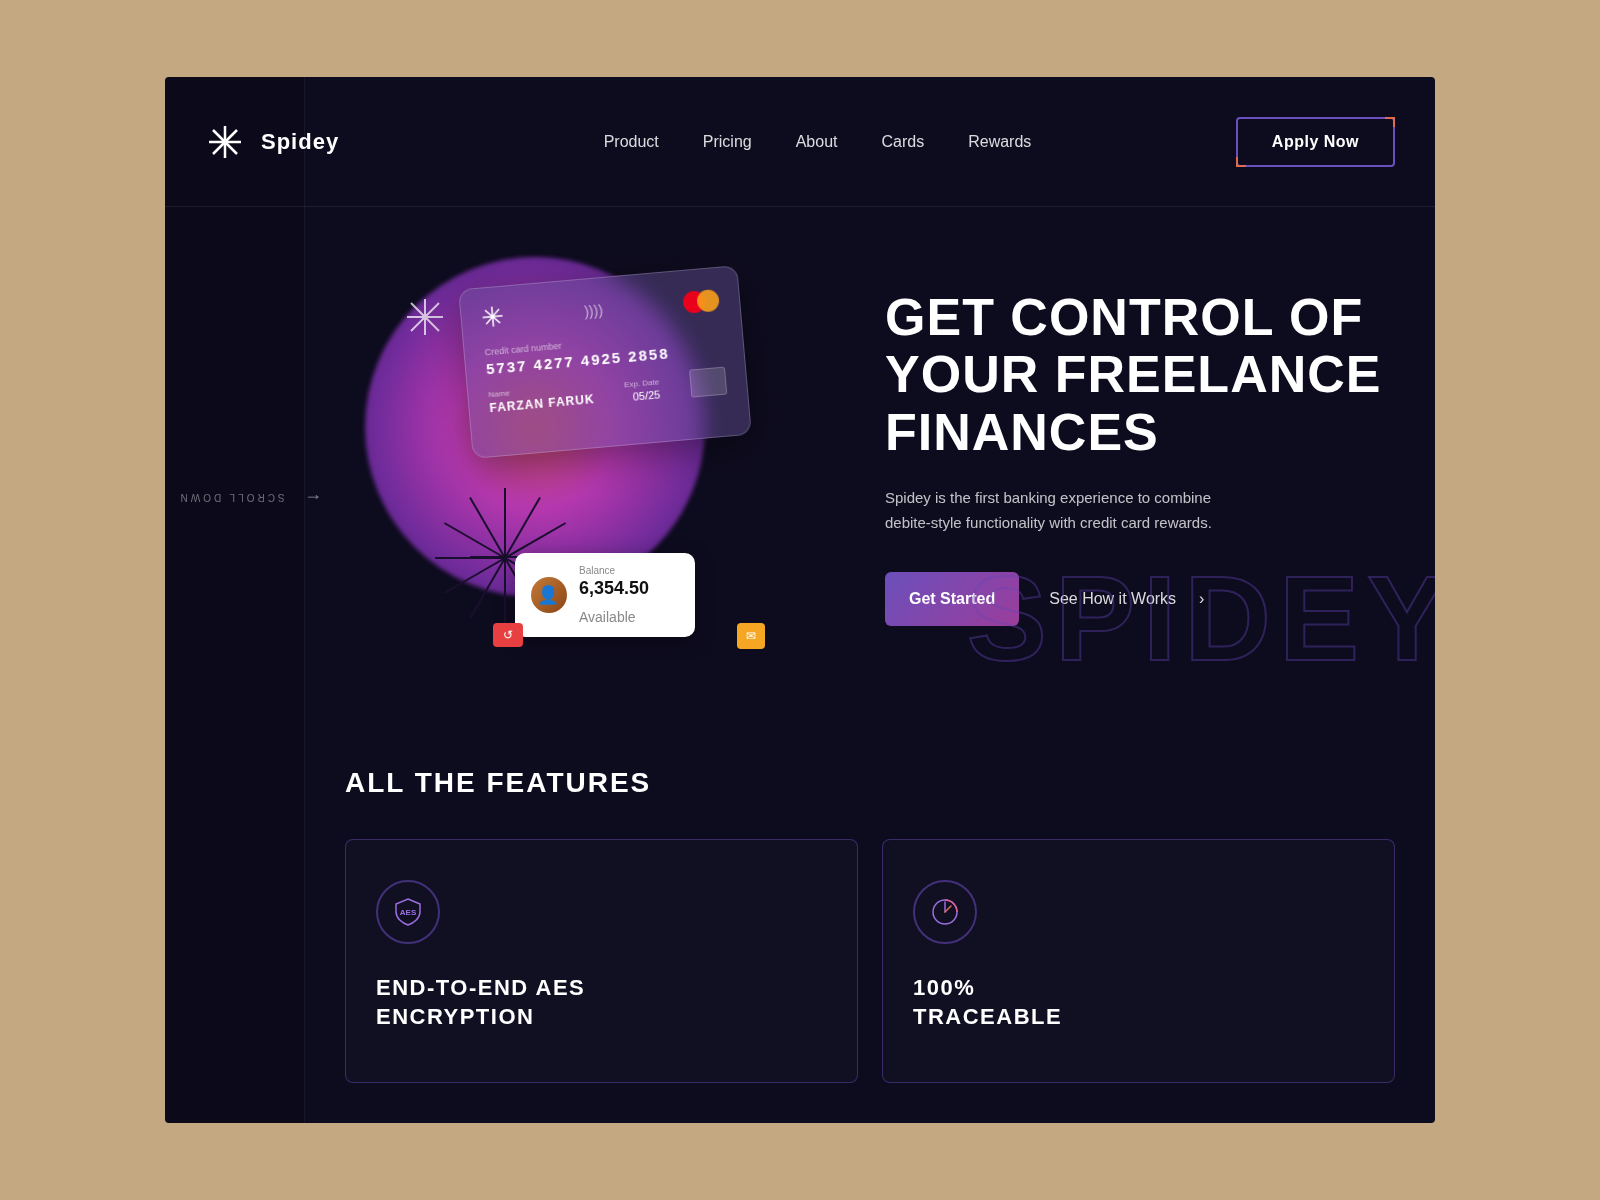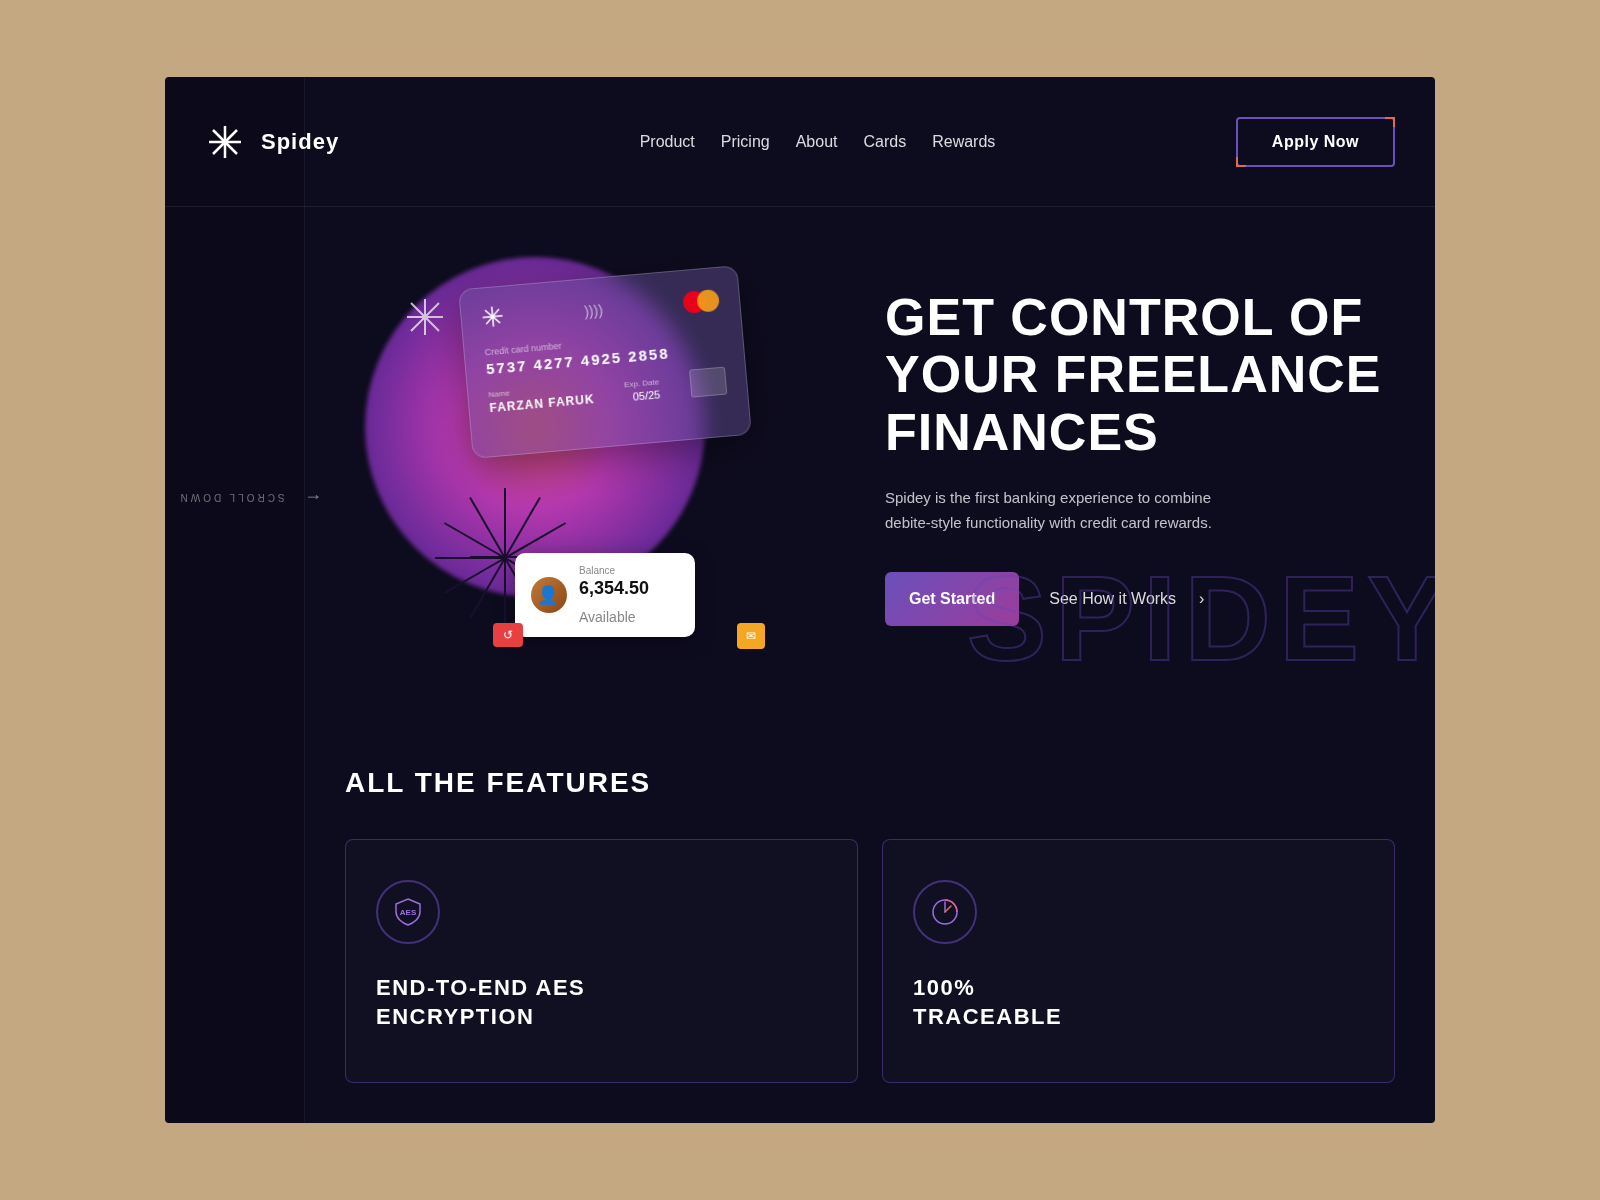--- a/index.html
+++ b/index.html
@@ -38,21 +38,21 @@
     }
     .nav-brand {
       color: #fff;
       font-size: 22px;
       font-weight: 700;
       letter-spacing: 1px;
       margin-right: 60px;
     }
     .nav-links {
       display: flex;
-      gap: 26px;
+      gap: 44px;
       flex: 1;
       justify-content: center;
     }
     .nav-link {
       color: rgba(255,255,255,0.85);
       text-decoration: none;
       font-size: 16px;
       font-weight: 500;
       cursor: pointer;
     }

